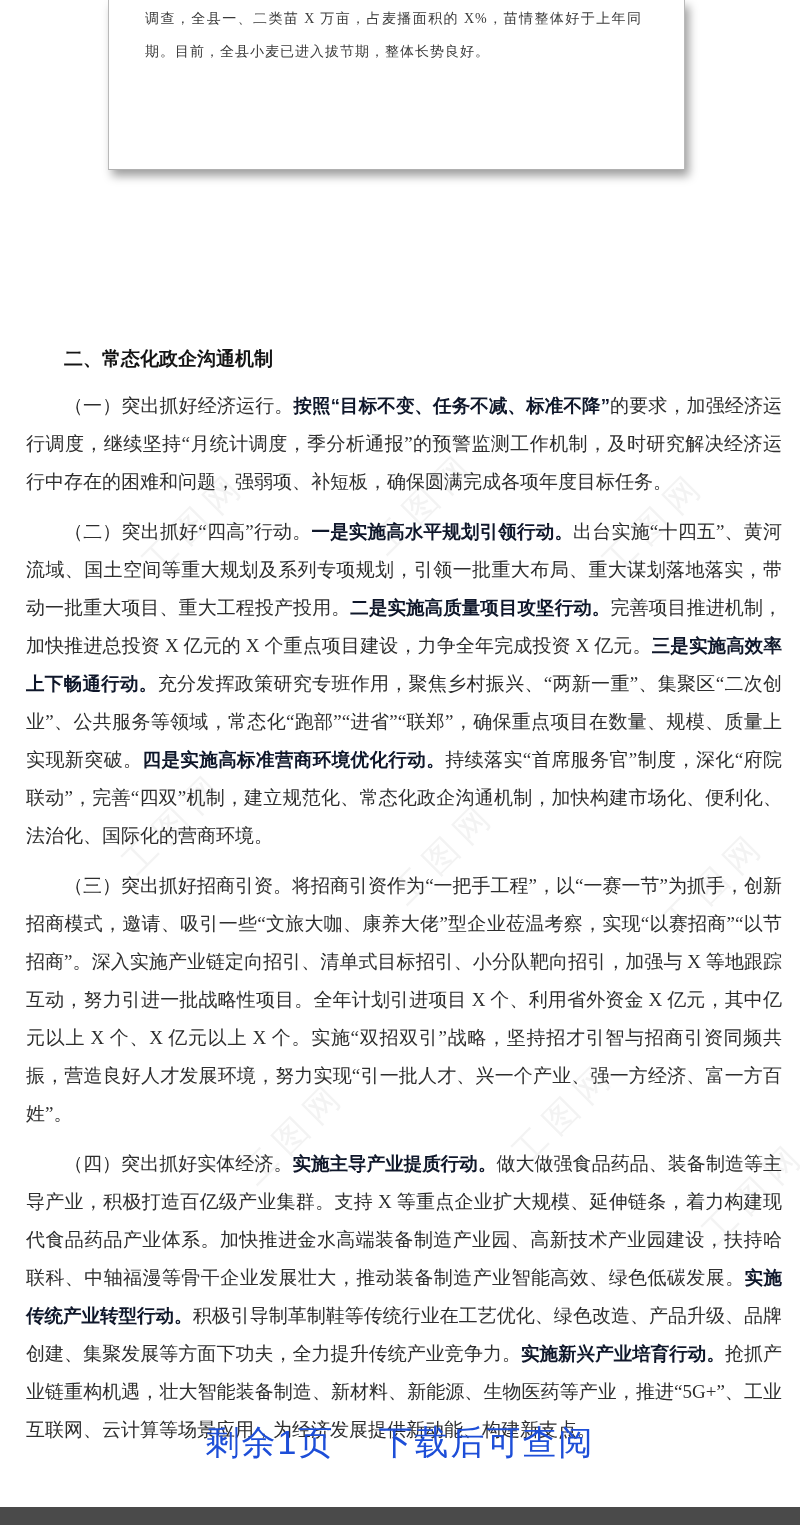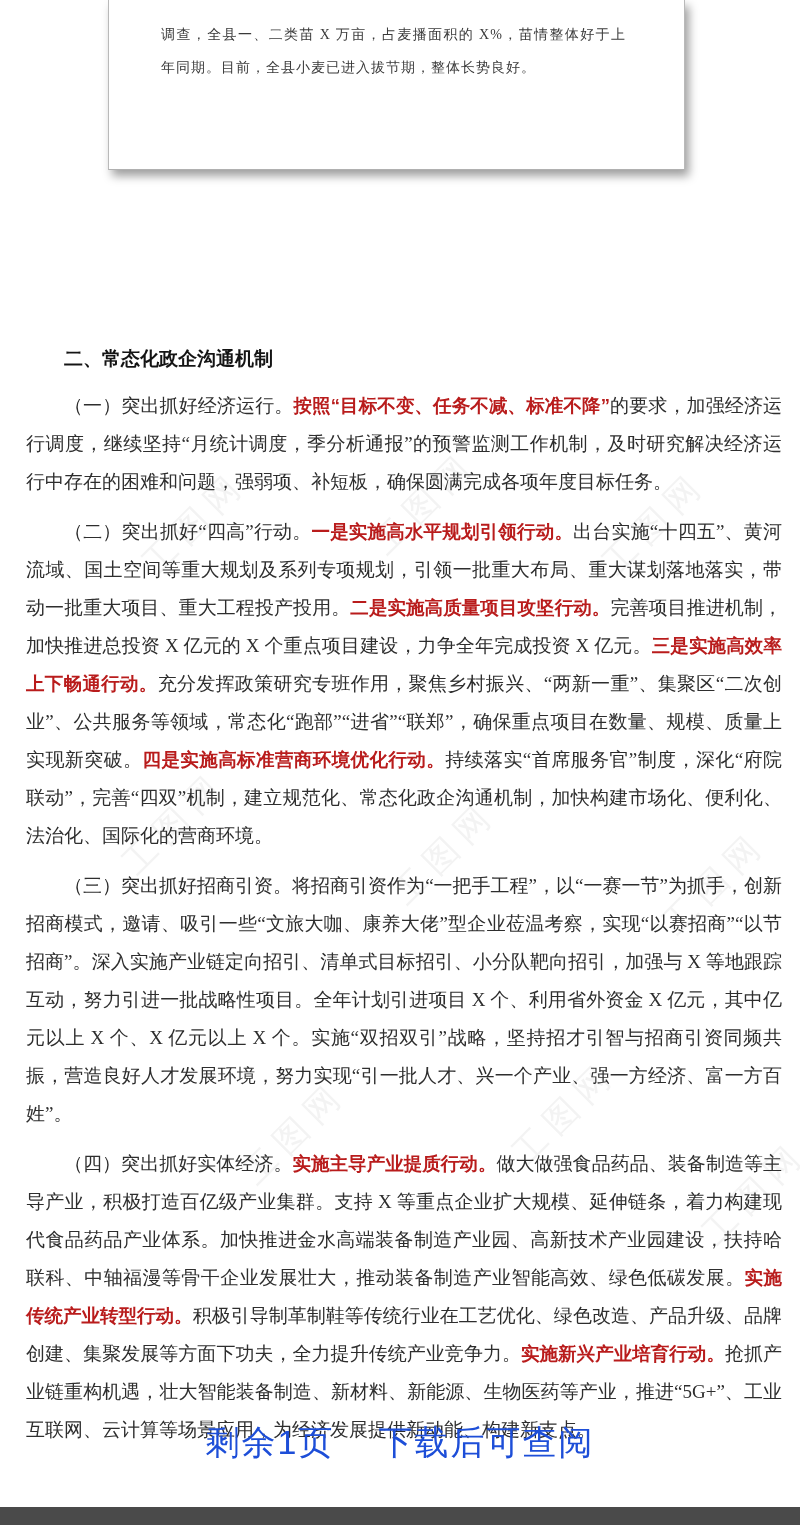--- a/index.html
+++ b/index.html
@@ -18,21 +18,21 @@
     box-sizing: border-box;
     background: #ffffff;
     border-left: 1px solid #b9b9b9;
     border-right: 1px solid #b9b9b9;
     border-bottom: 1px solid #b0b0b0;
     box-shadow: 4px 6px 9px rgba(0,0,0,0.38);
     padding: 2px 42px 0 36px;
     z-index: 3;
   }
   .page-fragment p {
-    margin: 16px;
+    margin: 0;
     font-size: 14px;
     line-height: 33px;
     letter-spacing: 1px;
     color: #3a3a3a;
     text-align: justify;
   }
   
   .document-body {
     position: absolute;
     left: 26px; right: 18px; top: 340px;
@@ -50,21 +50,21 @@
     margin: 0 0 12px 0;
     font-size: 19px;
     line-height: 38px;
     text-align: justify;
     text-indent: 2em;
     color: #2e2e2e;
   }
   .run { font-weight: normal; }
   .run.bold {
     font-weight: bold;
-    color: #b91c1c;
+    color: #0f172a;
     font-family: "Liberation Sans", sans-serif;
     font-size: 18.5px;
   }
   
   .watermark {
     position: absolute;
     z-index: 1;
     color: rgba(90,90,90,0.07);
     font-family: "Liberation Sans", sans-serif;
     font-size: 34px;

